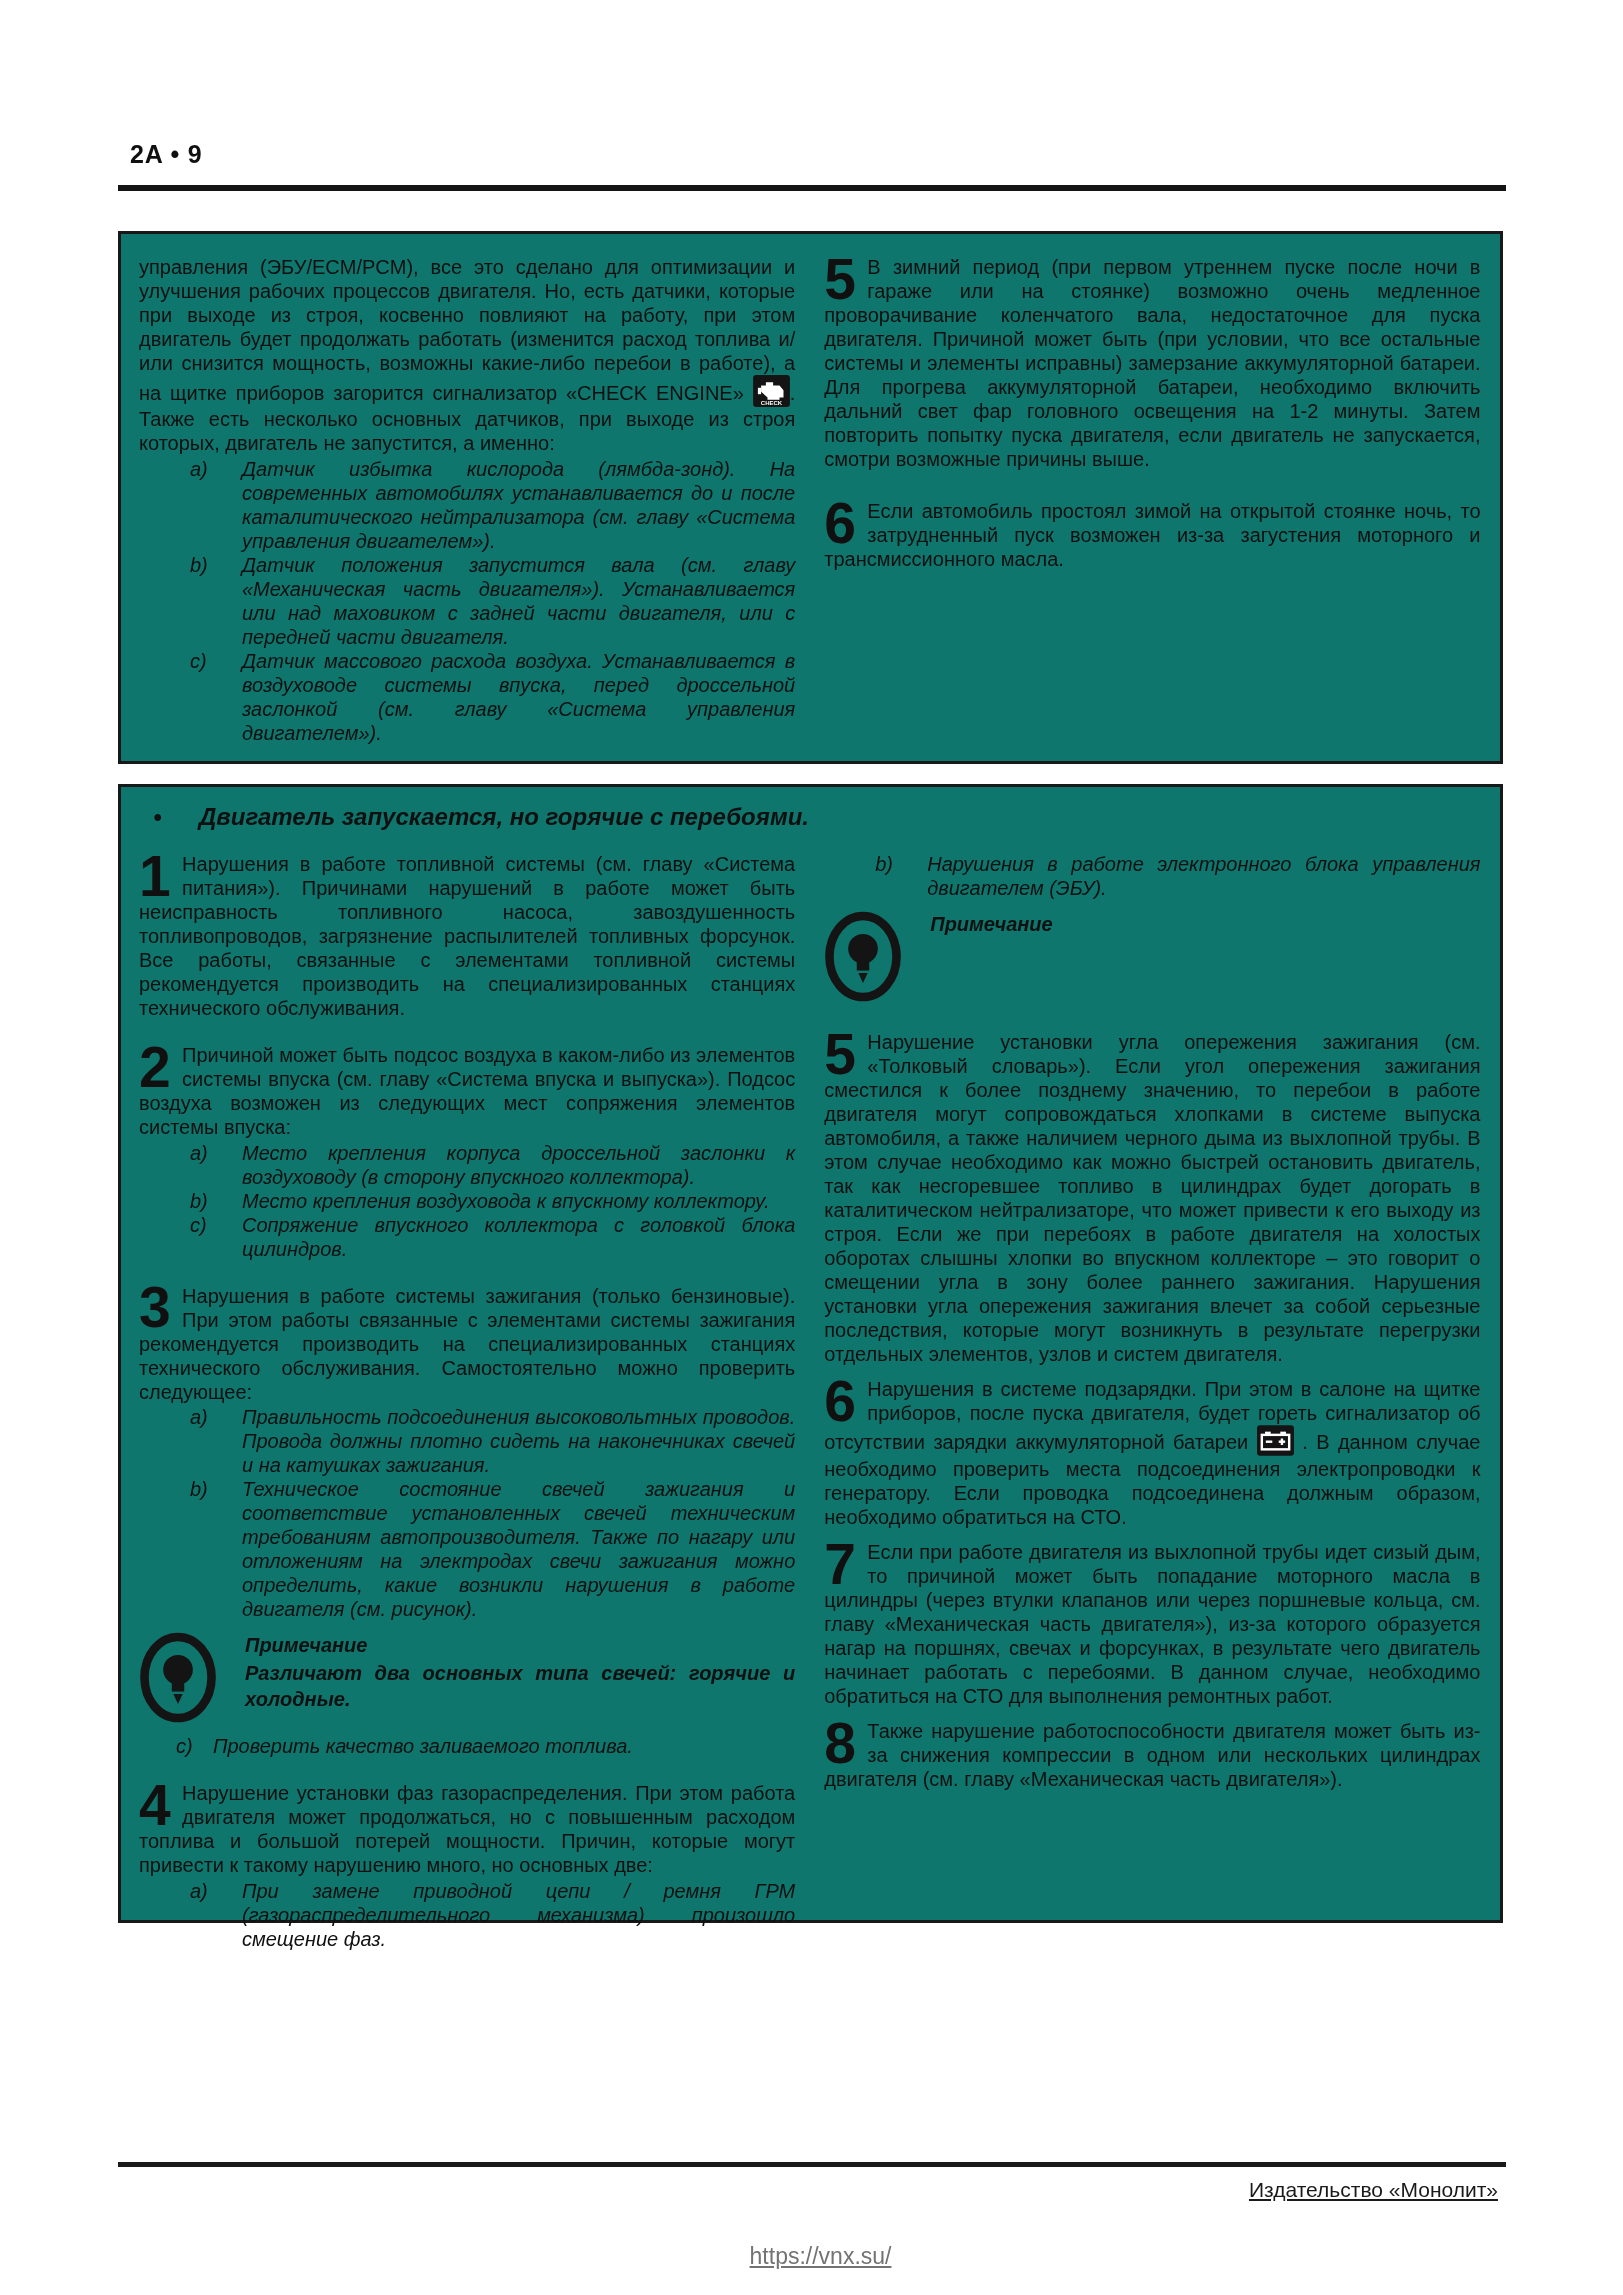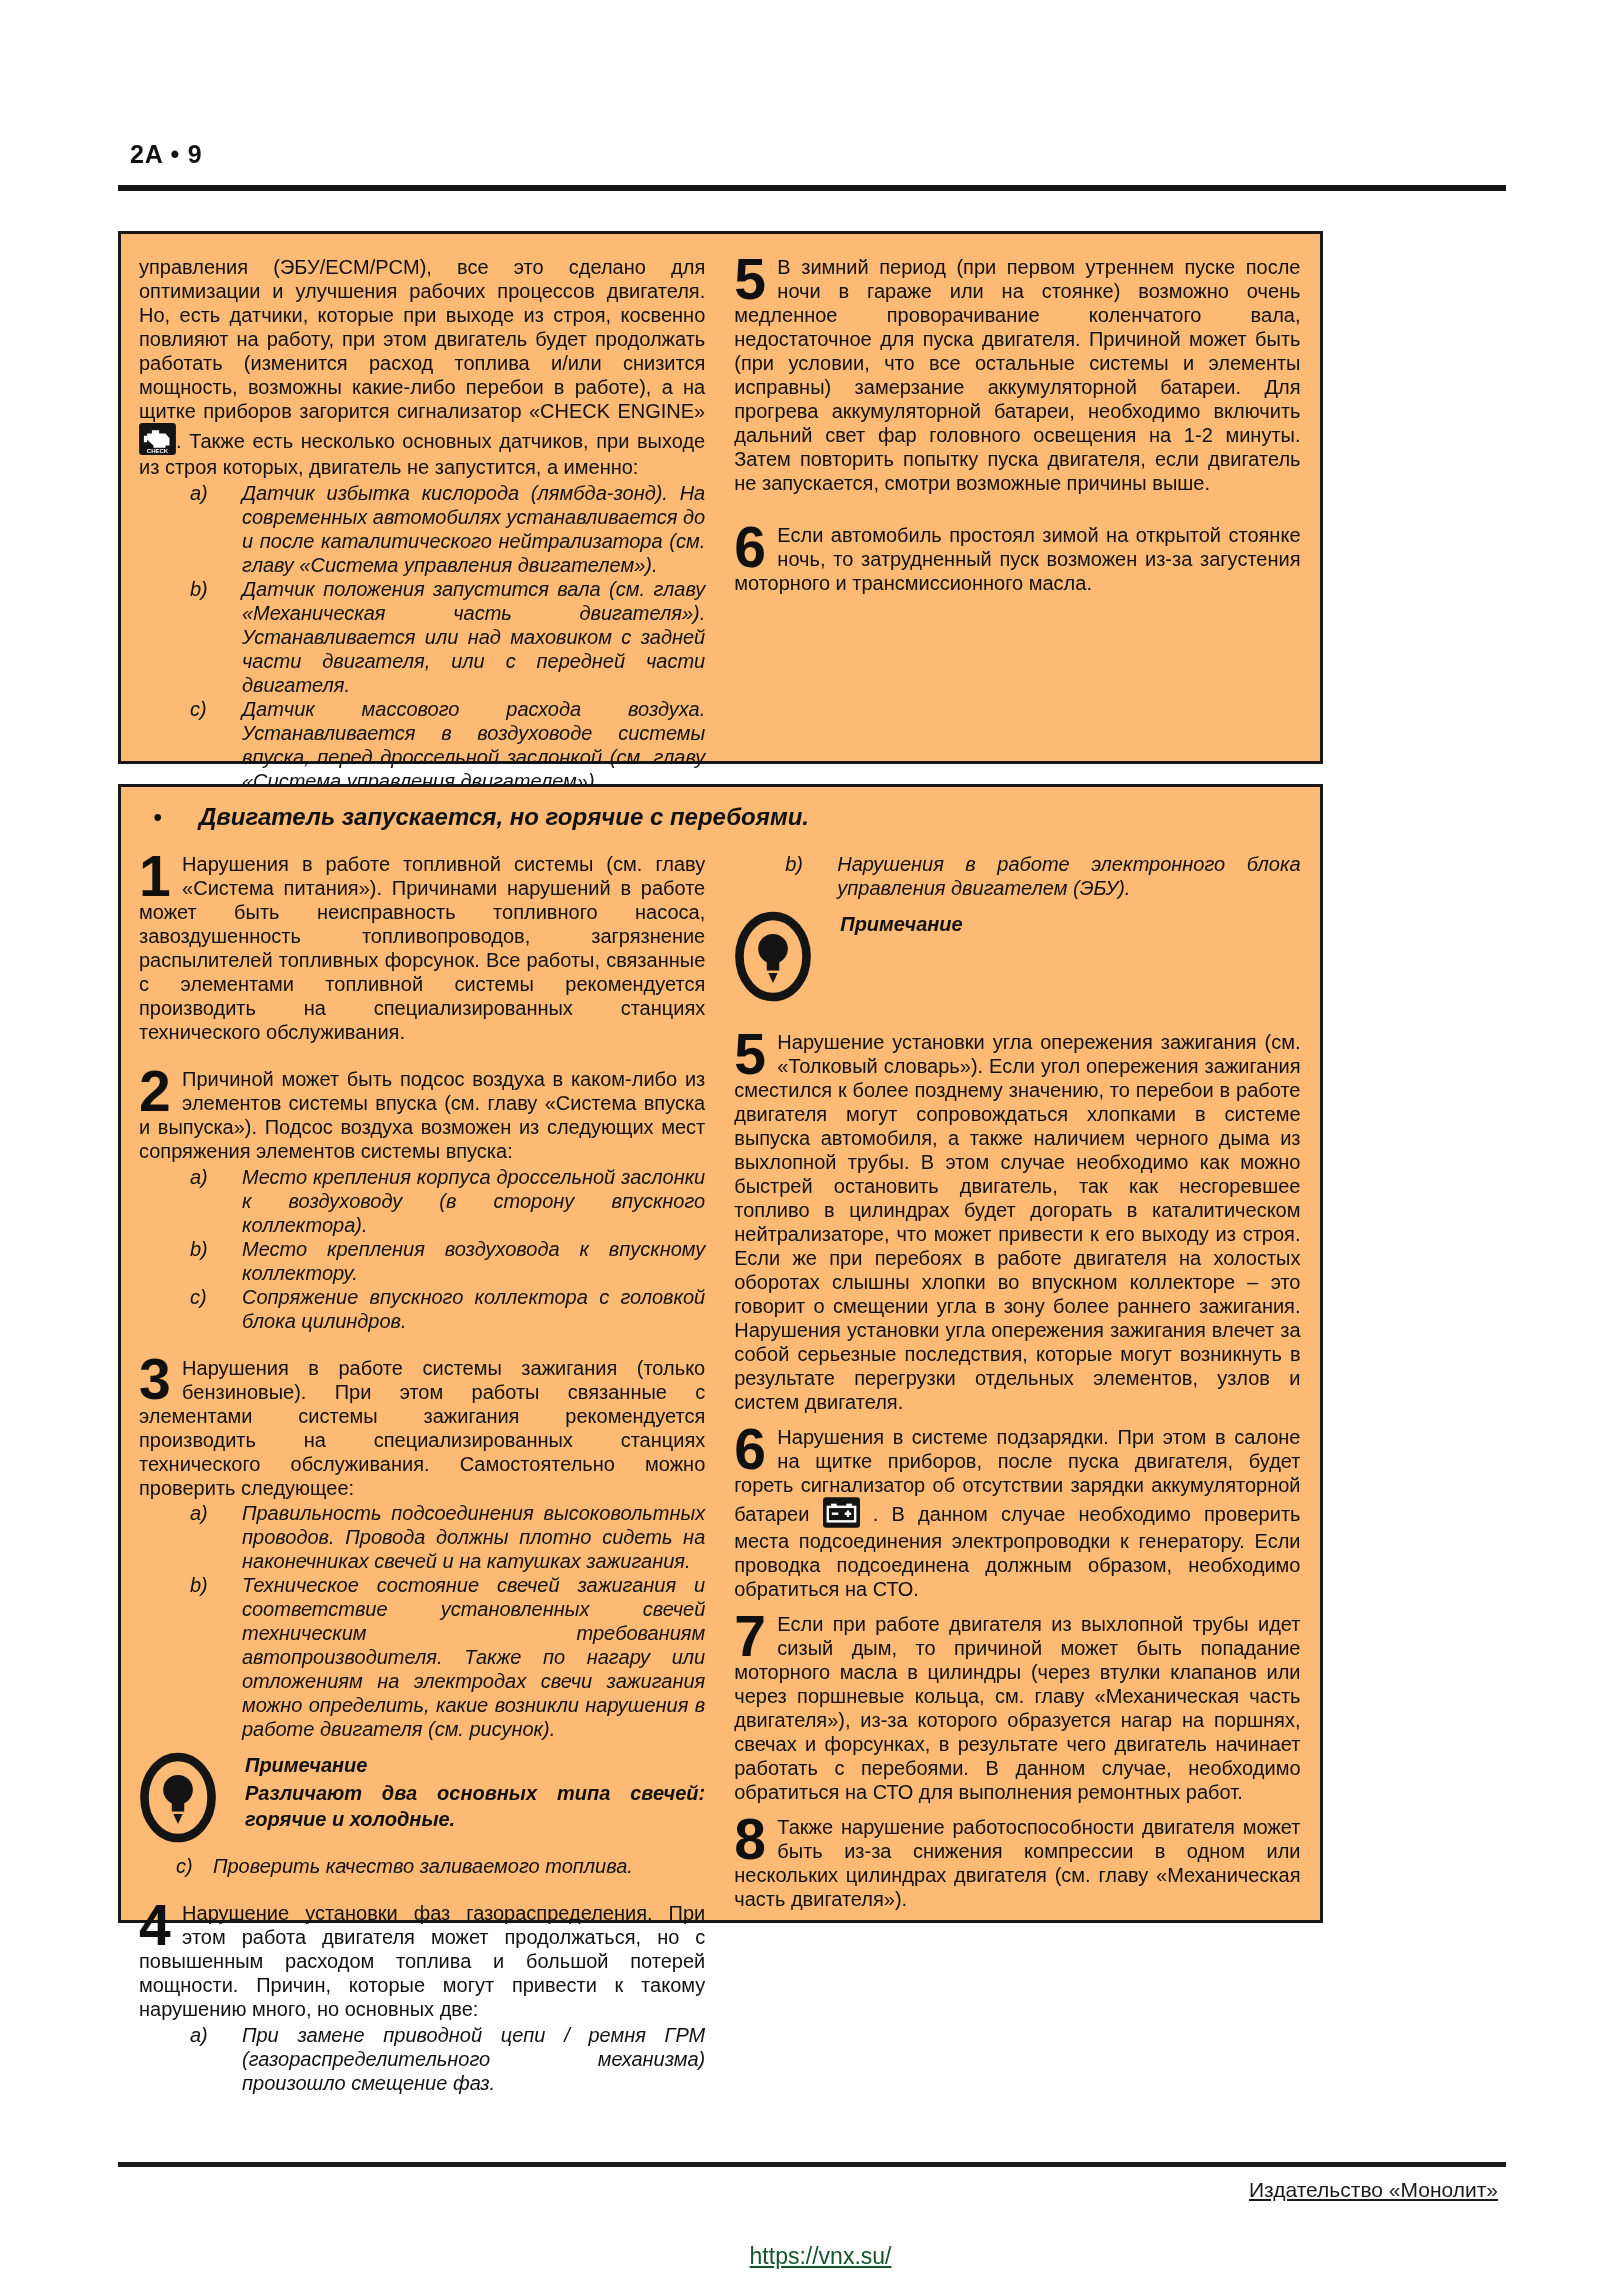--- a/index.html
+++ b/index.html
@@ -17,23 +17,23 @@
     display:flex; justify-content:space-between; align-items:baseline;
   }
   .header-title { font-size:25px; font-weight:700; letter-spacing:0.4px; }
   .page-ref     { font-size:25px; font-weight:700; letter-spacing:0.8px;margin-left:12px; }
   .header-rule {
     position:absolute; left:118px; right:118px; top:185px;
     height:5.7px; background:#141414;
   }
   
   .box {
-    position:absolute; left:118px; width:1205px;
+    position:absolute; left:118px; width:1385px;
     border:3.2px solid #181818; box-sizing:border-box;
-    background:#fdba74;
+    background:#0f766e;
   }
   .box1 { top:231px;  height:533px;  padding:21px 19.5px 16px 18px; }
   .box2 { top:784px;  height:1139px; padding:14.6px 19.5px 16px 18px; }
   .cols { display:flex; gap:29px; }
   .col  { flex:1 1 0; min-width:0; }
 
   .para, .ni, .litext {
     font-size:20px; line-height:24px; text-align:justify;
   }
   .para { margin:0; }
@@ -76,21 +76,21 @@
   .footer-rule {
     position:absolute; left:118px; right:118px; top:2162px;
     height:4.9px; background:#1a1a1a;
   }
   .publisher {
     position:absolute; right:126px; top:2178px;
     font-size:21px; color:#1a1a1a;text-decoration:underline;
   }
   .site-url {
     position:absolute; left:50%; top:2243px; transform:translateX(-44%);
-    font-size:23px; color:#14532d; text-decoration:underline;
+    font-size:23px; color:#737373; text-decoration:underline;
   }
 </style>
 </head>
 <body>
 
 <div class="page">
 
   <div class="header-row">
     <span class="page-ref">2A • 9</span>
   </div>

